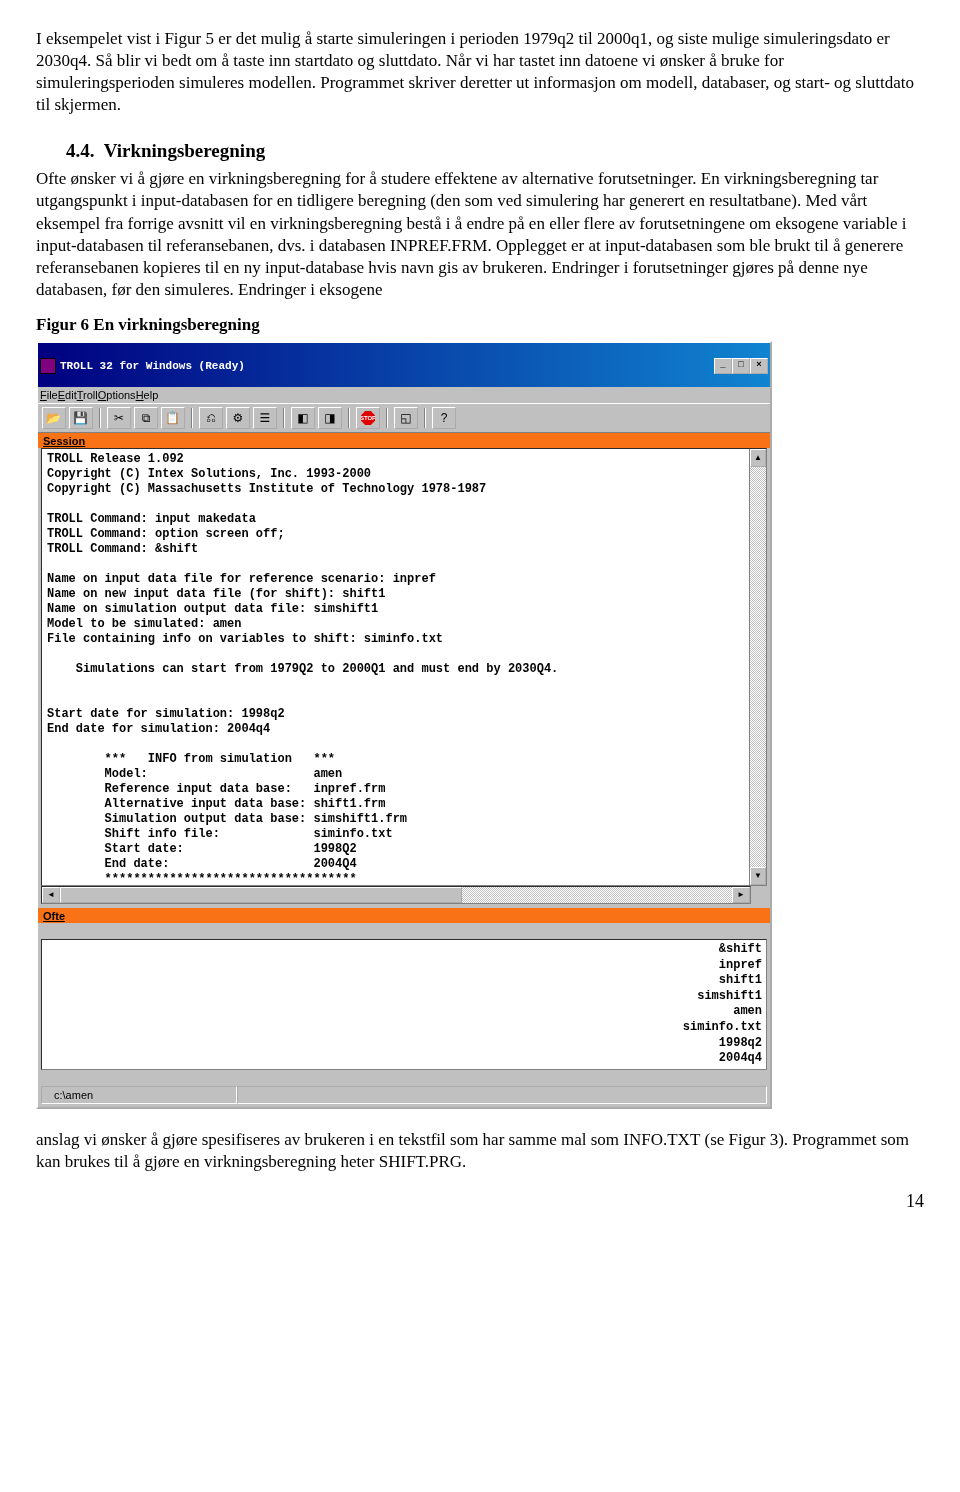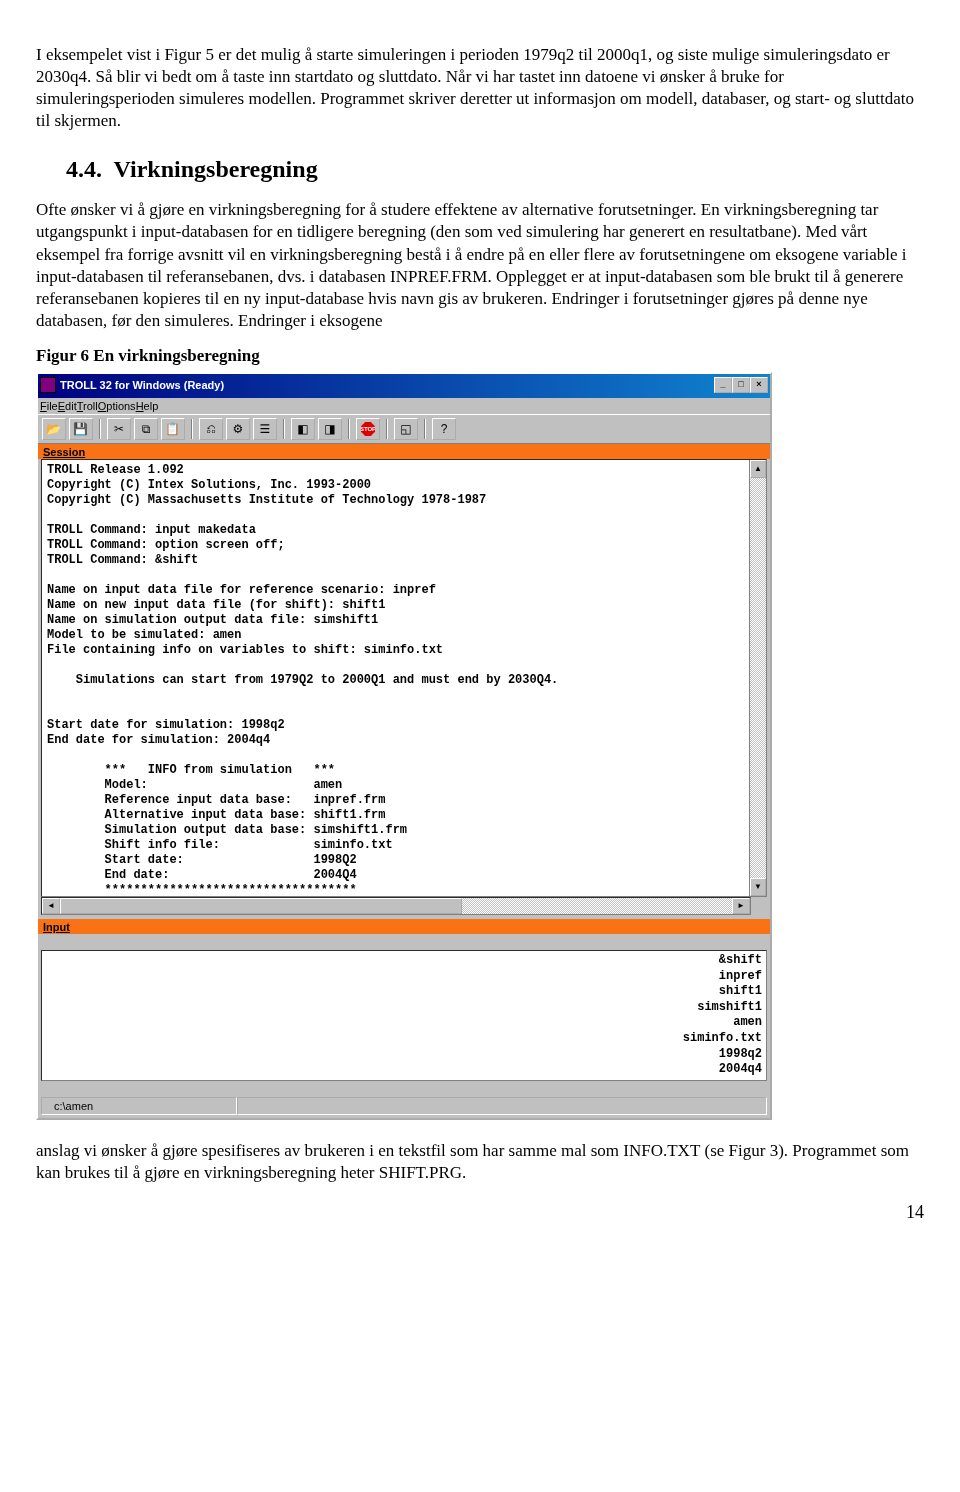--- a/index.html
+++ b/index.html
@@ -5,36 +5,37 @@
   body {
     font-family: "Times New Roman", Times, serif;
     font-size: 17px;
     margin: 0;
     padding: 28px 36px;
     background: #fff;
     color: #000;
     width: 960px;
     box-sizing: border-box;
   }
-  .para { margin: 16px 0 14px 0; line-height: 1.3; text-align: left; }
+  .para { margin: 0 0 14px 0; line-height: 1.3; text-align: left; }
   .smallcaps { font-variant: small-caps; }
-  h3.sec { font-size: 24px; font-weight: bold; margin: 24px 0 6px 30px; }
+  h3.sec { font-size: 19px; font-weight: bold; margin: 24px 0 6px 30px; }
   .figcap { font-weight: bold; margin: 14px 0 6px 0; font-size: 17px; }
   .troll-window {
     width: 732px;
     border: 2px outset #fff;
     background: #c0c0c0;
     font-family: "MS Sans Serif", Tahoma, Arial, sans-serif;
     font-size: 11px;
   }
   .titlebar {
-    display: flex; align-items: flex-start; justify-content: space-between;
-    height: 18px; padding: 3px 2px;
+    display: flex; align-items: flex-end; justify-content: space-between;
+    height: 18px; padding: 13px 2px;
     background: linear-gradient(to right,#000080,#1084d0);
     color: #fff;
+    font-family: Liberation Mono, monospace;
   }
   .titlebar-left { display: flex; align-items: center; gap: 4px; font-weight: bold; }
   .title-icon { width: 14px; height: 14px; background:#800080; border:1px solid #000; }
   .titlebar-btns { display: flex; gap: 0; }
   .tbtn {
     width: 16px; height: 14px; background:#c0c0c0;
     border:1px outset #fff; display:flex; align-items:center; justify-content:center;
     font-size:9px; font-weight:bold; color:#000; line-height:1;
   }
   .menubar { display:flex; gap:0; padding:2px 2px; background:#c0c0c0; }
@@ -185,21 +186,21 @@
       <div class="arrow">◄</div>
       <div class="htrack">
           <div class="thumb"></div>
         </div>
       <div class="arrow">►</div>
     </div>
     <div class="corner"></div>
   </div>
 
   <div class="spacer"></div>
-  <div class="section-label">Input</div>
+  <div class="section-label">Ofte</div>
   <div class="input-area" id="input-box">&amp;shift
 inpref
 shift1
 simshift1
 amen
 siminfo.txt
 1998q2
 2004q4</div>
 
   <div class="statusbar">

